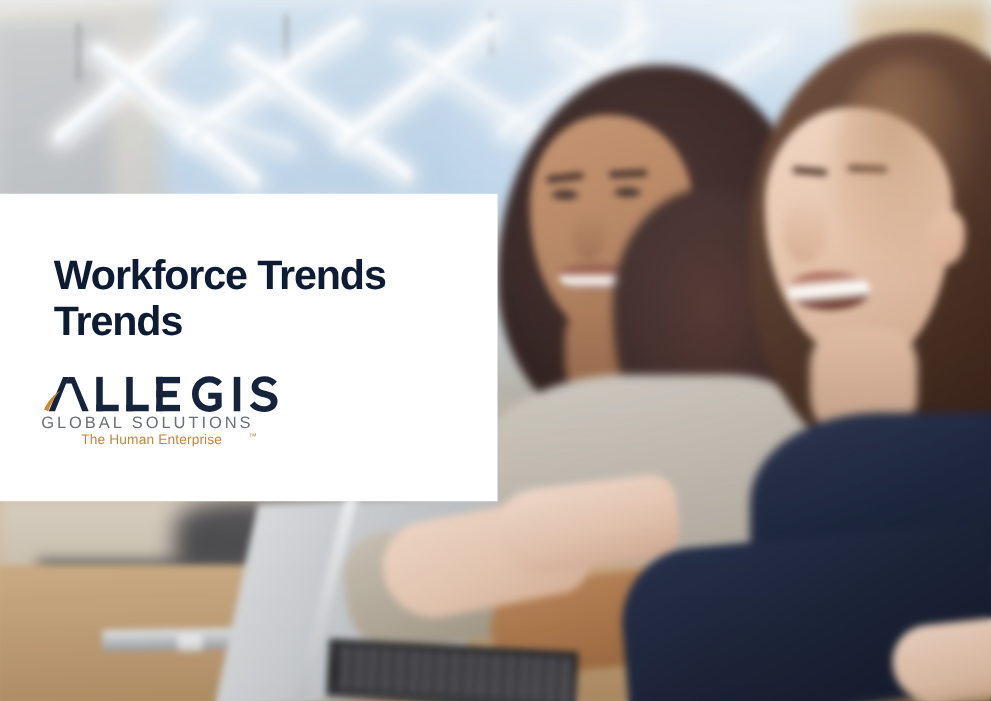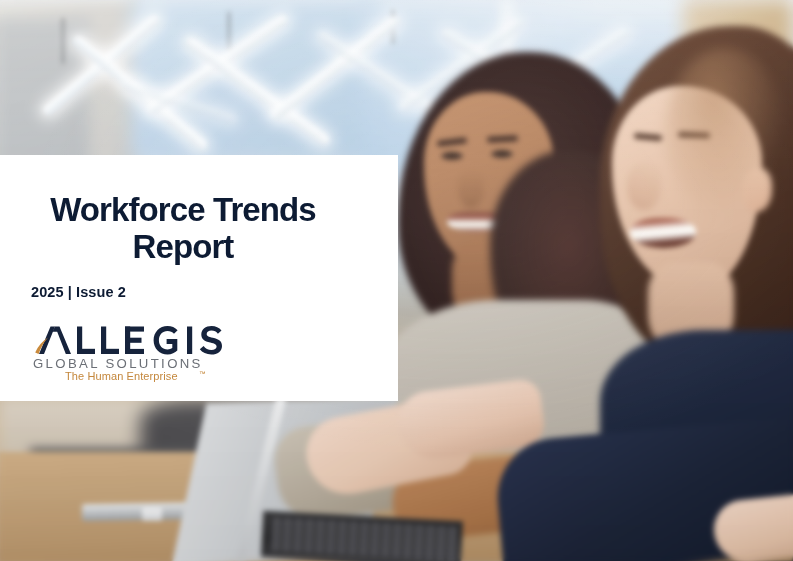--- a/index.html
+++ b/index.html
@@ -417,29 +417,28 @@
     top: 155px;
     width: 398px;
     height: 246px;
     background: #ffffff;
     z-index: 5;
   }
   .card-inner {
     padding: 34px 30px 0 31px;
   }
   .title {
-    margin: 2px;
+    margin: 12px;
     font-family: "Liberation Sans", sans-serif;
     font-size: 33px;
     line-height: 37px;
     font-weight: 700;
     letter-spacing: -0.9px;
     color: #0d1b33;
     max-width: 300px;
-    text-align: center;
   }
   .subtitle {
     margin: 19px 0 0 0;
     font-family: "Liberation Sans", sans-serif;
     font-size: 14.5px;
     font-weight: 700;
     letter-spacing: .1px;
     color: #0d1b33;
   }
 
@@ -531,23 +530,22 @@
     <div class="sleeve-navy"></div>
     <div class="hand-right"></div>
 
     <div class="photo-soften"></div>
     <div class="photo-grade"></div>
   </div>
 
   <div class="card">
     <div class="card-inner">
 
-      <h1 class="title"><span>Workforce Trends</span><br><span>Report</span></h1>
-
-      <div class="subtitle">2025 | Issue 2</div>
+      <h1 class="title"><span>Workforce Trends</span><br><span>Trends</span></h1>
+
 
       <div class="logo">
         <svg viewBox="0 0 212 58" width="212" height="58" role="img">
 
           <g fill="#16233c">
 
             <polygon points="8,30 19.5,2.5 24,2.5 13,30"></polygon>
             <polygon points="24,2.5 28.5,2.5 40,30 34.8,30 26.2,7.8 21.4,7.8"></polygon>
 
             <rect x="46" y="2.5" width="5.2" height="27.5"></rect>

